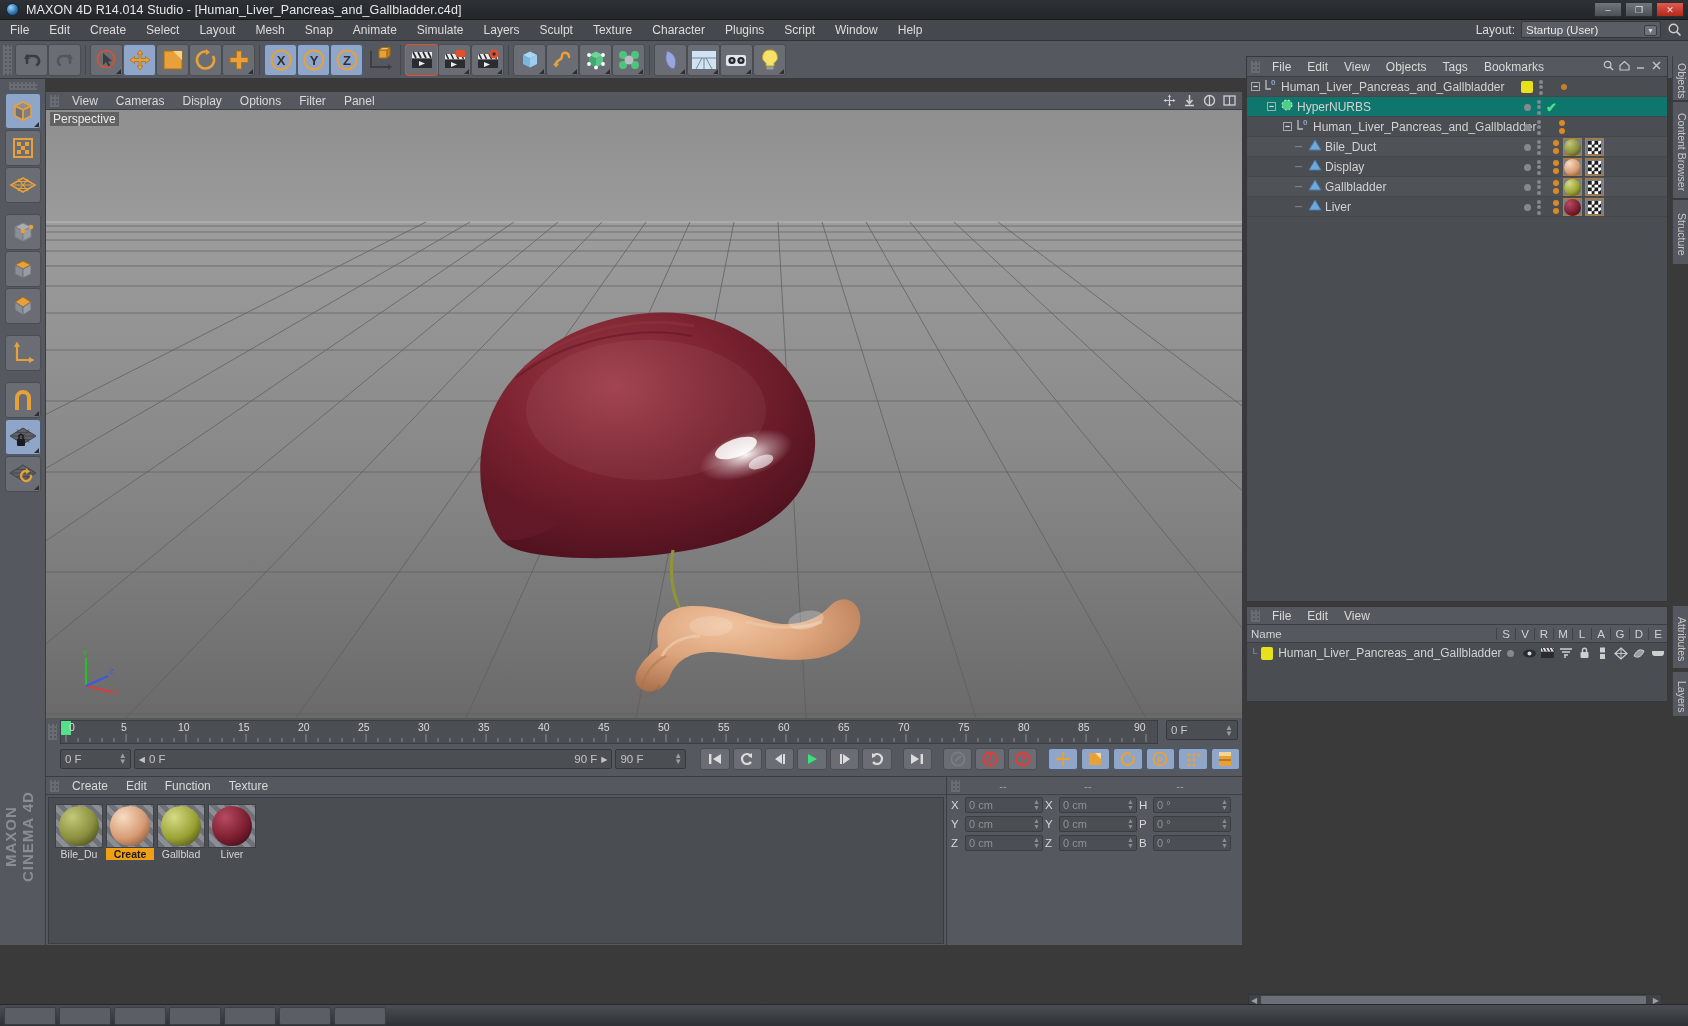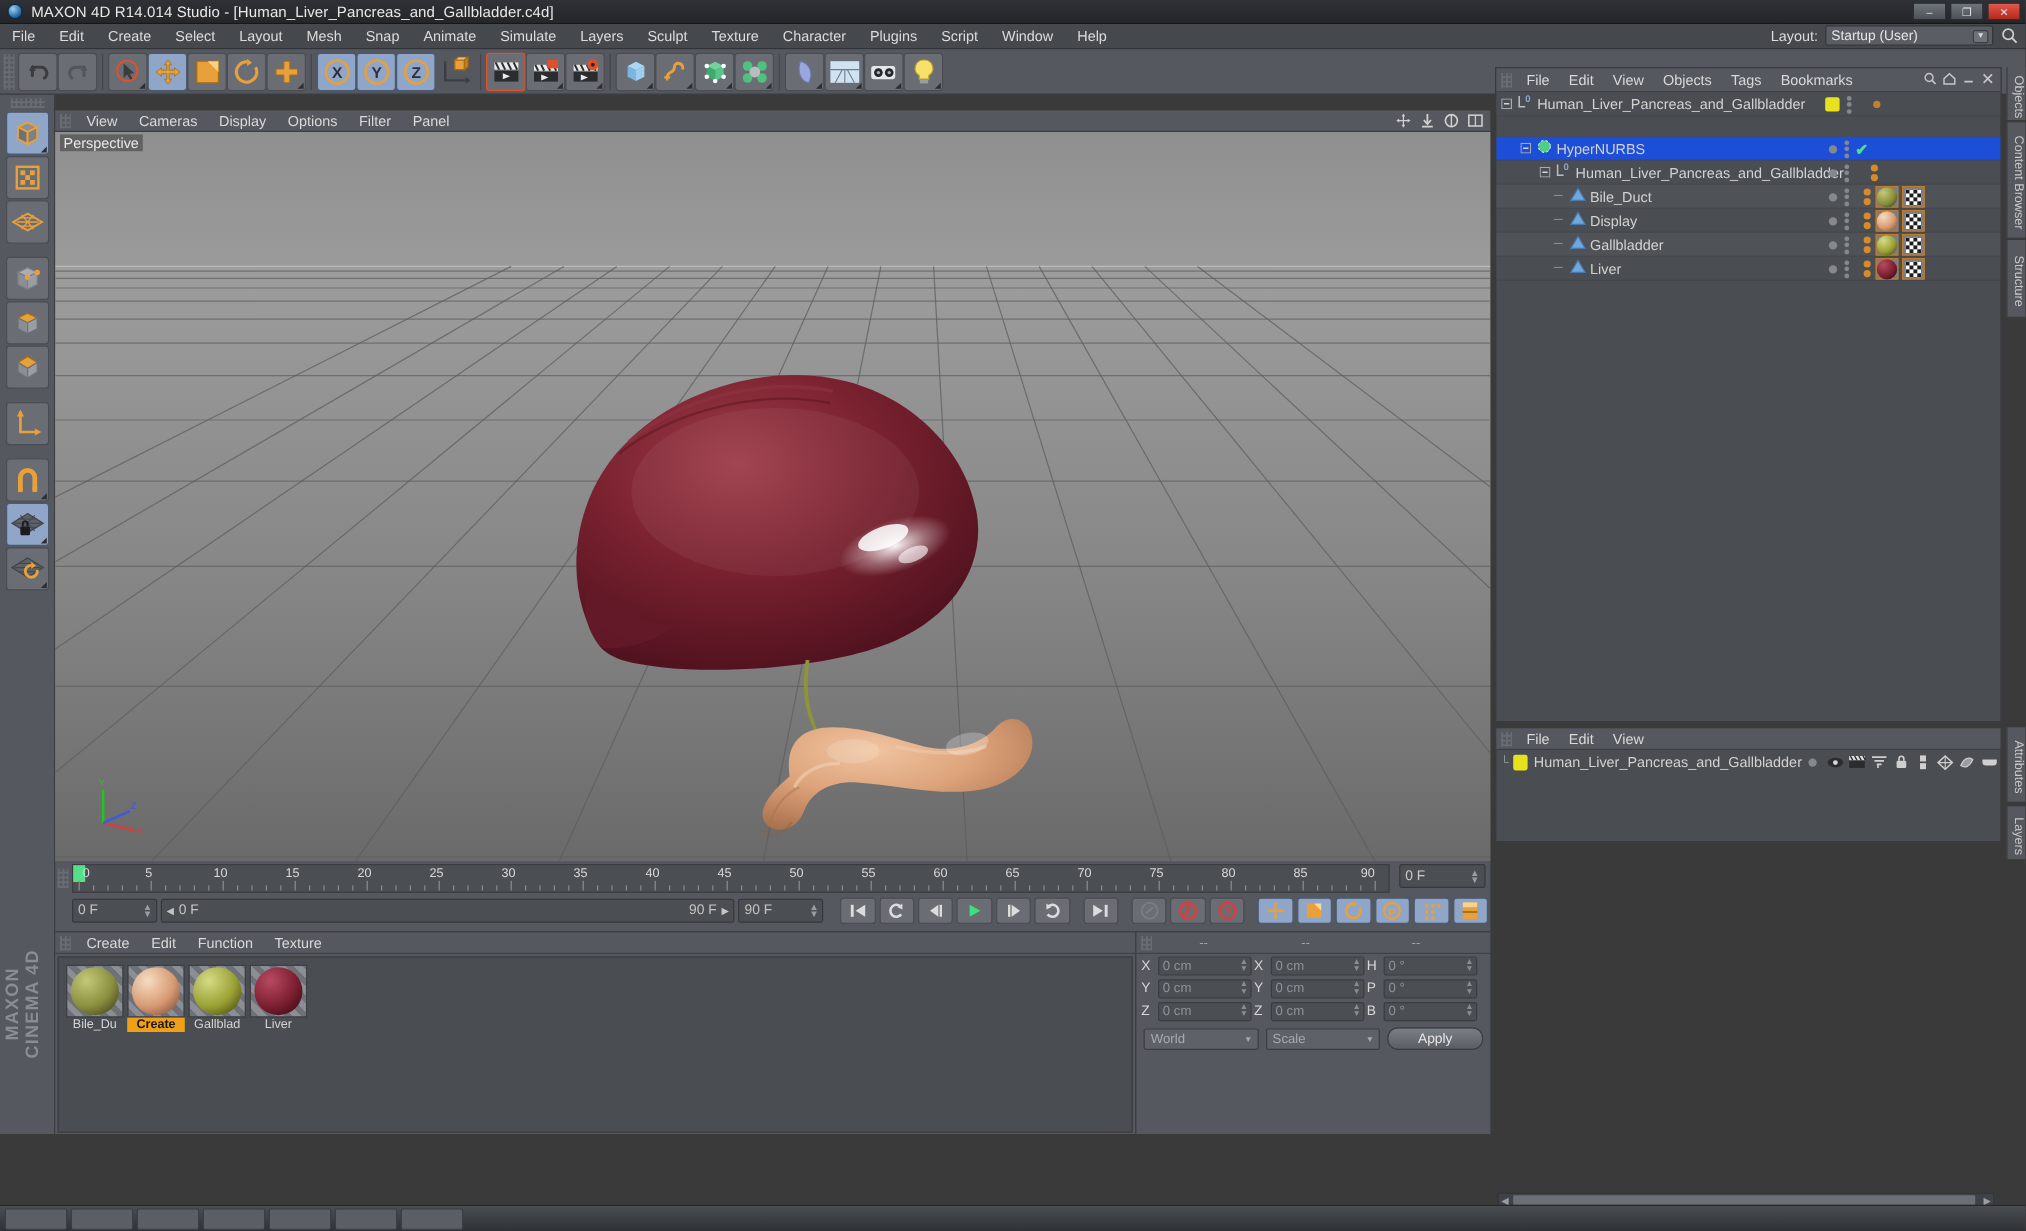--- a/index.html
+++ b/index.html
@@ -1055,31 +1055,20 @@
         <span>0 cm</span>
         <span class="sp">▲<br>▼</span>
       </span>
     <span class="ax">B</span>
     <span class="cfield" style="width:78px">
         <span>0 °</span>
         <span class="sp">▲<br>▼</span>
       </span>
   </div>
 
-  <div id="coordbtns">
-    <div class="cdrop">
-      <span>World</span>
-        <span class="arw">▼</span>
-    </div>
-    <div class="cdrop">
-      <span>Scale</span>
-        <span class="arw">▼</span>
-    </div>
-    <div id="applybtn">Apply</div>
-  </div>
 </div>
 
 <div id="objwrap">
   <div id="objmenu">
     <div class="g"></div>
     <div class="mi">File</div>
     <div class="mi">Edit</div>
     <div class="mi">View</div>
     <div class="mi">Objects</div>
     <div class="mi">Tags</div>
@@ -1123,21 +1112,21 @@
           <i></i>
         </span>
       <span class="tagdots" style="margin-left:18px">
           <i style="opacity:0"></i>
           <i style="opacity:.85"></i>
           <i style="opacity:0"></i>
         </span>
     </span>
   </div>
 
-  <div class="objrow" style="background:#1d4ed8;margin-top:17px;">
+  <div class="objrow" style="background:#0f766e;">
     <span style="width:16px"></span>
     <span style="width:16px;display:flex;justify-content:center;">
       <svg width="9" height="9" viewBox="0 0 9 9">
           <rect x="0.5" y="0.5" width="8" height="8" fill="none" stroke="#a6aab0"></rect>
           <line x1="2.3" y1="4.5" x2="6.7" y2="4.5" stroke="#d6d6d6" stroke-width="1.2"></line>
         </svg>
     </span>
     <span style="width:18px;">
       <svg width="16" height="14" viewBox="0 0 16 14">
           <circle cx="8" cy="7" r="5" fill="#4ecf84"></circle>
@@ -1306,20 +1295,32 @@
     </span>
   </div>
 </div>
 
 <div id="laywrap">
   <div id="laymenu">
     <div class="g"></div>
     <div class="mi">File</div>
     <div class="mi">Edit</div>
     <div class="mi">View</div>
+  </div>
+  <div id="layhdr">
+    <div class="nm">Name</div>
+    <div class="col">S</div>
+    <div class="col">V</div>
+    <div class="col">R</div>
+    <div class="col">M</div>
+    <div class="col">L</div>
+    <div class="col">A</div>
+    <div class="col">G</div>
+    <div class="col">D</div>
+    <div class="col">E</div>
   </div>
   <div id="layrow">
     <span style="width:14px;color:#9a9da2;font-size:10px;text-align:center;">└</span>
     <span style="width:13px;height:13px;background:#e8e21c;border-radius:2px;margin-right:5px;"></span>
     <span style="flex:1;">Human_Liver_Pancreas_and_Gallbladder</span>
     <span style="width:19px;display:flex;justify-content:center;">
         <span class="dot"></span>
       </span>
     <span style="width:19px;display:flex;justify-content:center;">
       <svg width="15" height="11" viewBox="0 0 15 11">

